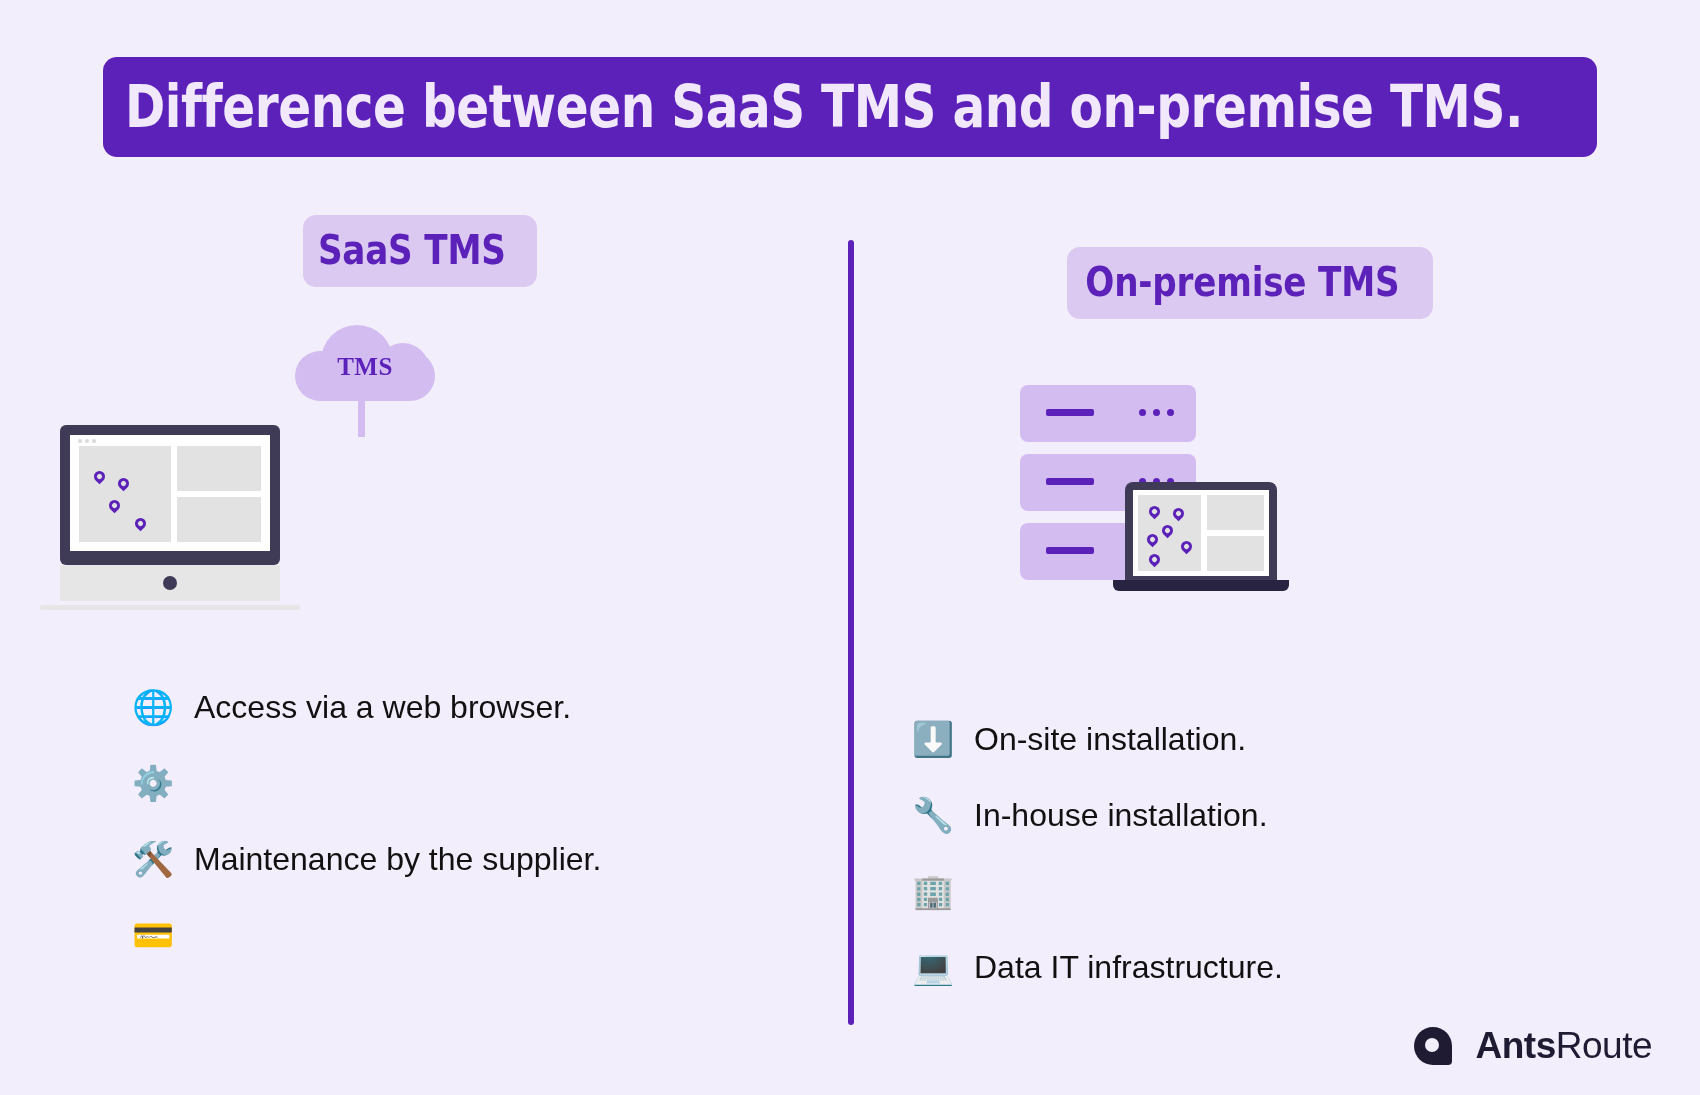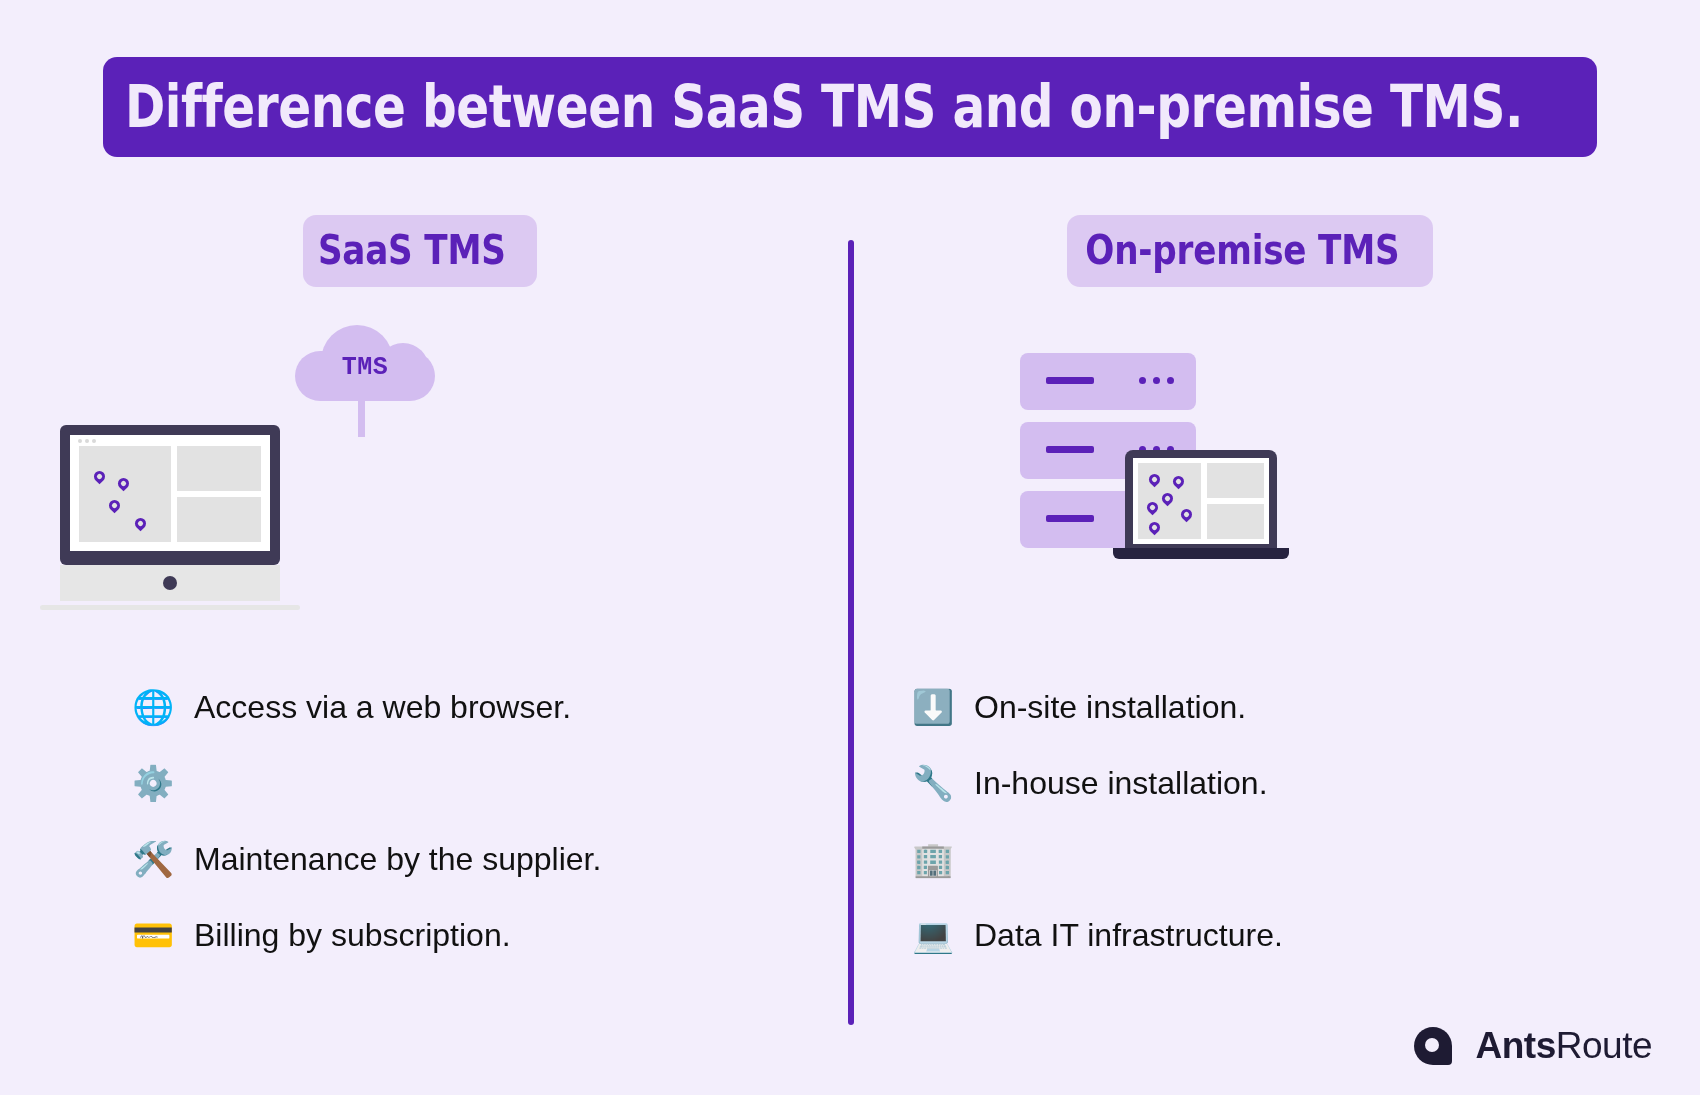--- a/index.html
+++ b/index.html
@@ -64,21 +64,21 @@
     width: 800px;
   }
   .col-left  { left: 40px; }
   .col-right { left: 860px; }
 
   .col-head {
     display: flex;
     justify-content: center;
   }
   .col-left .col-head  { padding-right: 40px; }
-  .col-right .col-head { padding-right: 20px; }
+  .col-right .col-head { padding-right: 20px; margin-top: 32px; }
 
   .pill {
     background: #dcc9f2;
     border-radius: 13px;
     padding: 12px 26px 14px 10px;
     display: inline-block;
   }
   .pill-text {
     color: #5b21b8;
     font-family: "Liberation Sans Narrow", "DejaVu Sans Condensed", "Liberation Sans", sans-serif;
@@ -126,21 +126,21 @@
     width: 52px; height: 52px;
     background: #d3bdf0;
     border-radius: 50%;
   }
   .cloud-label {
     position: absolute;
     left: 0; top: 28px;
     width: 140px;
     text-align: center;
     color: #5b21b8;
-    font-family: Liberation Mono, monospace;
+    font-family: Liberation Serif, serif;
     font-weight: bold;
     font-size: 25px;
     letter-spacing: 0.5px;
     z-index: 3;
   }
   .cloud-stem {
     position: absolute;
     left: 318px;
     top: 74px;
     width: 7px;
@@ -429,21 +429,20 @@
       </div>
       <div class="bullet">
         <span class="bullet-icon">⚙️</span>
       </div>
       <div class="bullet">
         <span class="bullet-icon">🛠️</span>
         <span class="bullet-text">Maintenance by the supplier.</span>
       </div>
       <div class="bullet">
         <span class="bullet-icon">💳</span>
-        <span class="bullet-text">Billing by subscription.</span>
       </div>
     </div>
 
   </div>
 
   <div class="column col-right">
 
     <div class="col-head">
       <div class="pill">
         <span class="pill-text">On-premise TMS</span>

